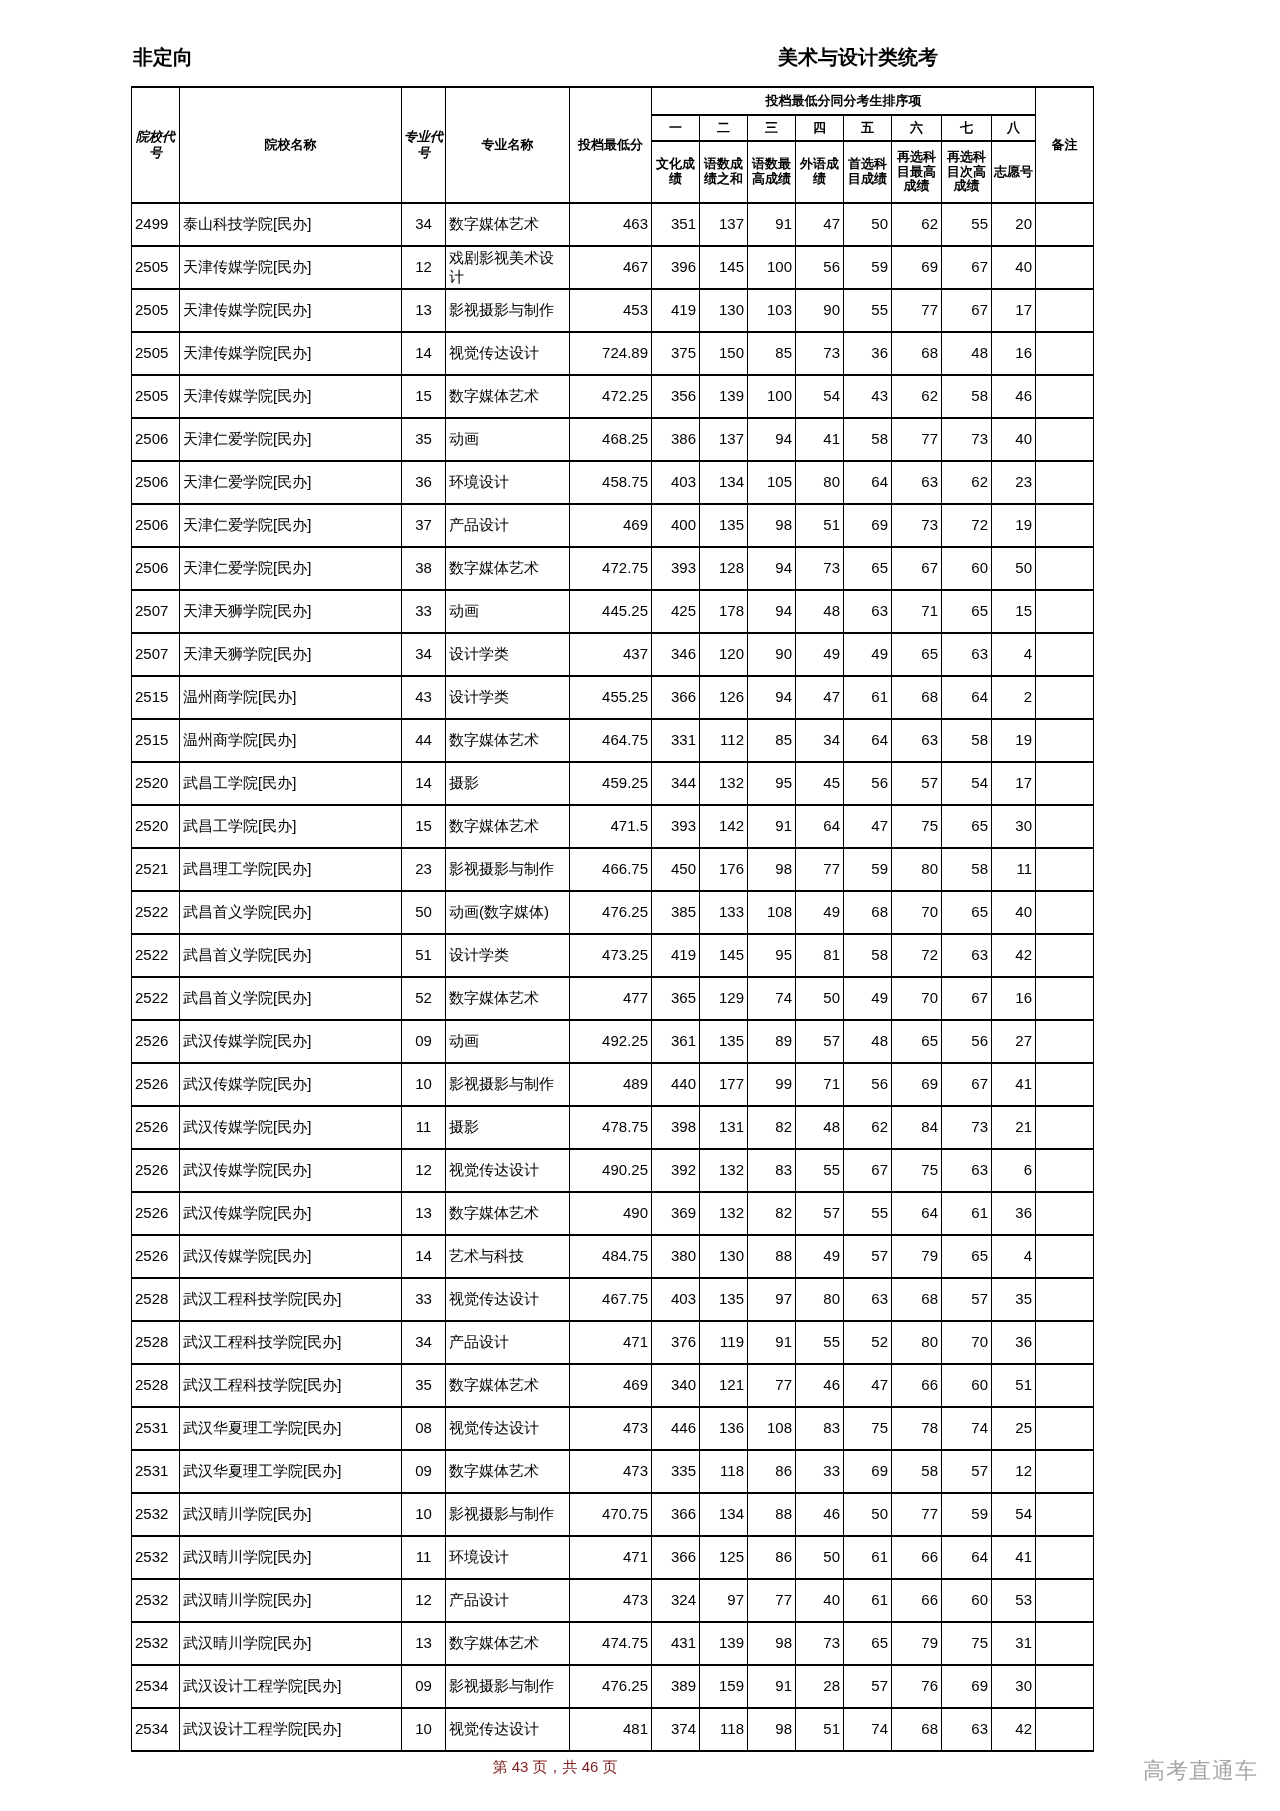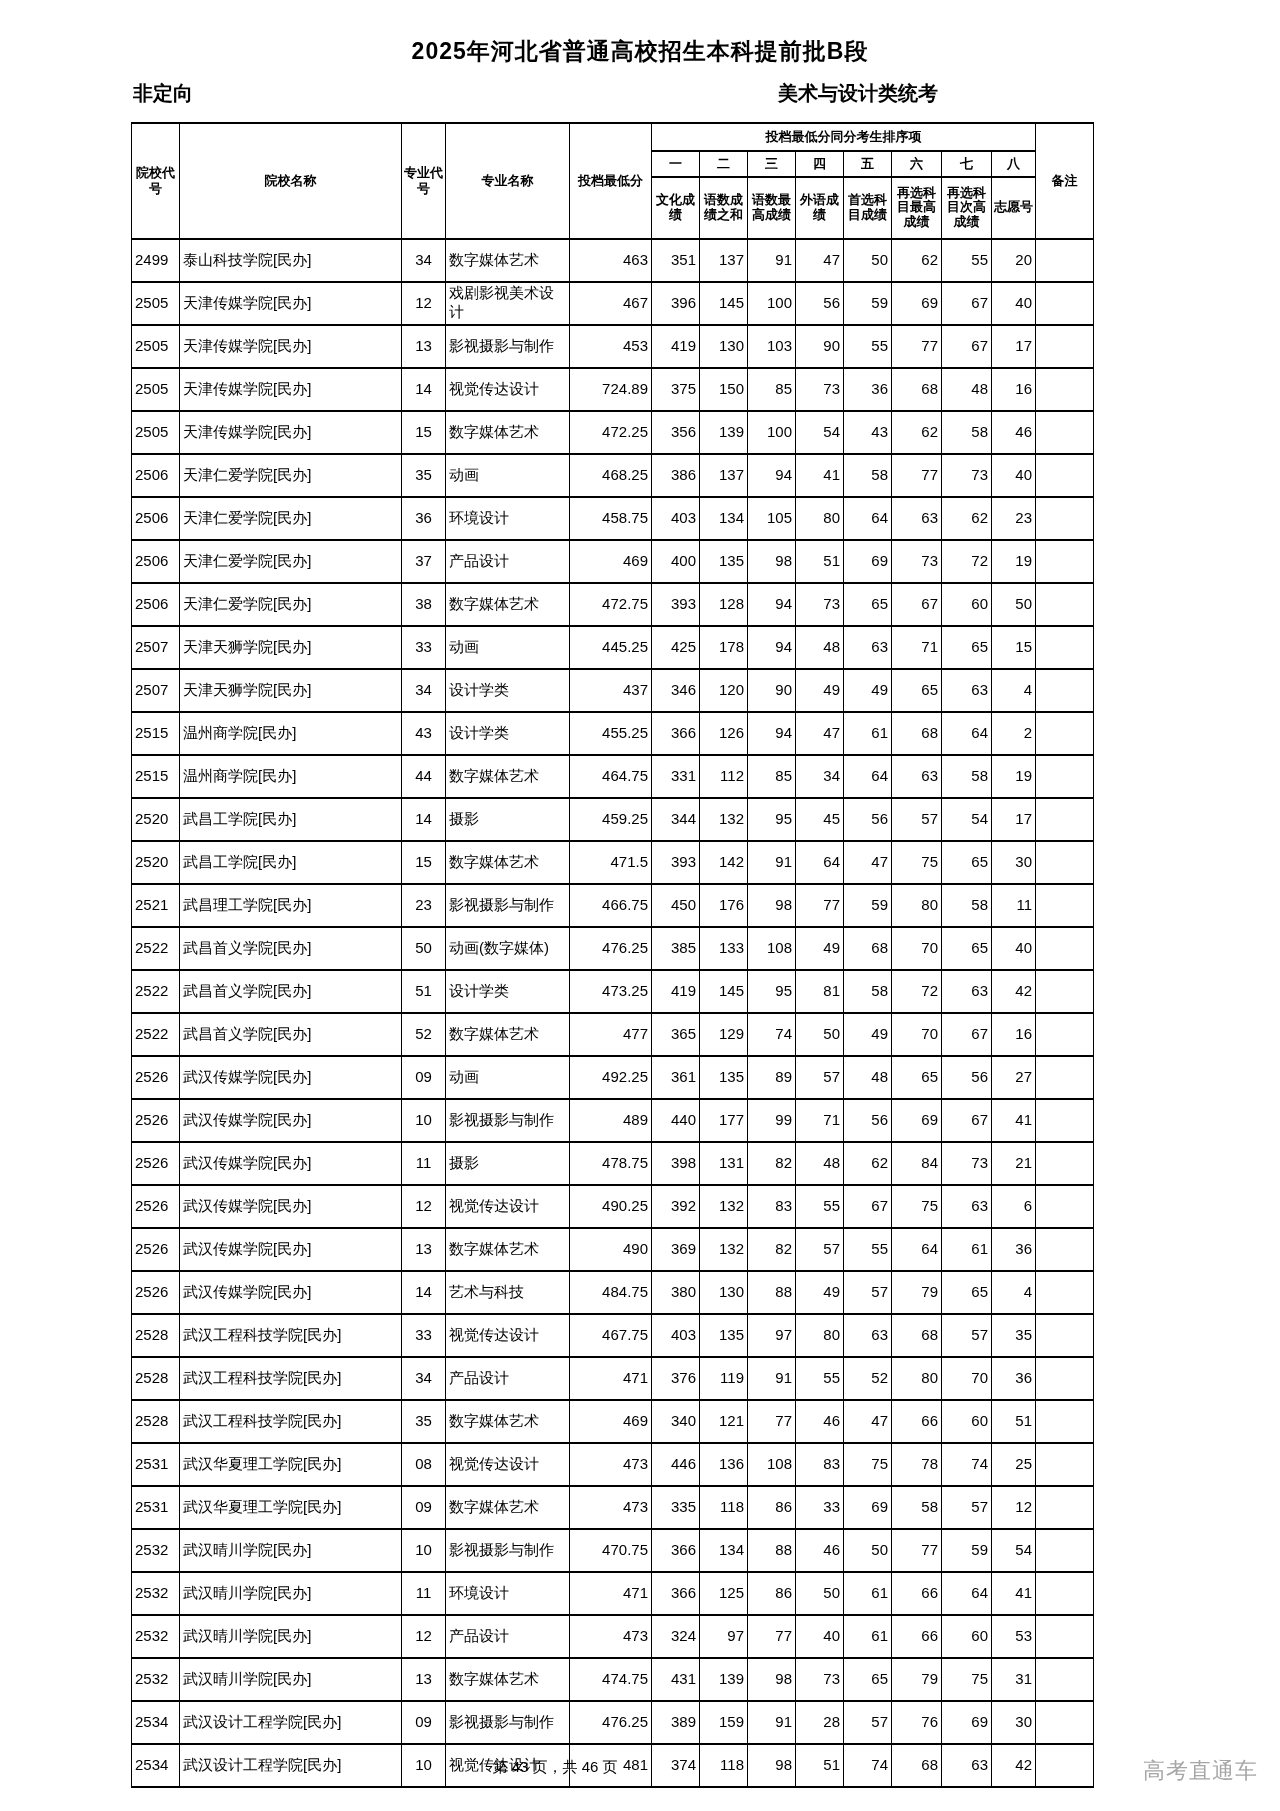--- a/index.html
+++ b/index.html
@@ -46,21 +46,21 @@
   table.adm thead th {
     font-weight:bold;
     text-align:center;
     vertical-align:middle;
     font-size:13px;
     padding:1px 0;
   }
   th.hgroup { height:24px; font-size:15px; }
   tr.ranknum th { height:22px; font-size:15px; }
   tr.ranklab th { height:58px; font-size:14px; line-height:1.12; padding:2px 7px; word-break:break-all; }
-  th.hc0, th.hc2 { padding:0 8px; word-break:break-all; line-height:1.2; }
+  th.hc0, th.hc2 { padding:0 8px; word-break:break-all; line-height:1.2;font-style:italic; }
   th.hc4 { padding:0 20px; word-break:break-all; line-height:1.2; }
 
   table.adm tbody td {
     height:39px;
     font-size:15px;
     line-height:1.25;
     vertical-align:middle;
     padding:1px 3px;
     word-break:break-all;
   }
@@ -73,36 +73,35 @@
   }
   td.c13 { }
 
   .page-footer {
     position:absolute;
     top:1758px;
     left:0;
     width:1110px;
     text-align:center;
     font-size:15px;
-    color:#000000;
+    color:#7f1d1d;
   }
   .watermark {
     position:absolute;
     top:1756px;
     right:22px;
     font-size:22px;
     color:#a6a6a6;
     letter-spacing:1px;
   }
 </style>
 </head>
 <body>
 
 <div class="page-title">
-  <div>2025年河北省普通高校招生本科提前批B段</div>
 </div>
 
 <div class="labels-row">
   <span class="label-left">非定向</span>
   <span class="label-right">美术与设计类统考</span>
 </div>
 
 <table class="adm">
   <colgroup>
     <col style="width:48px">

